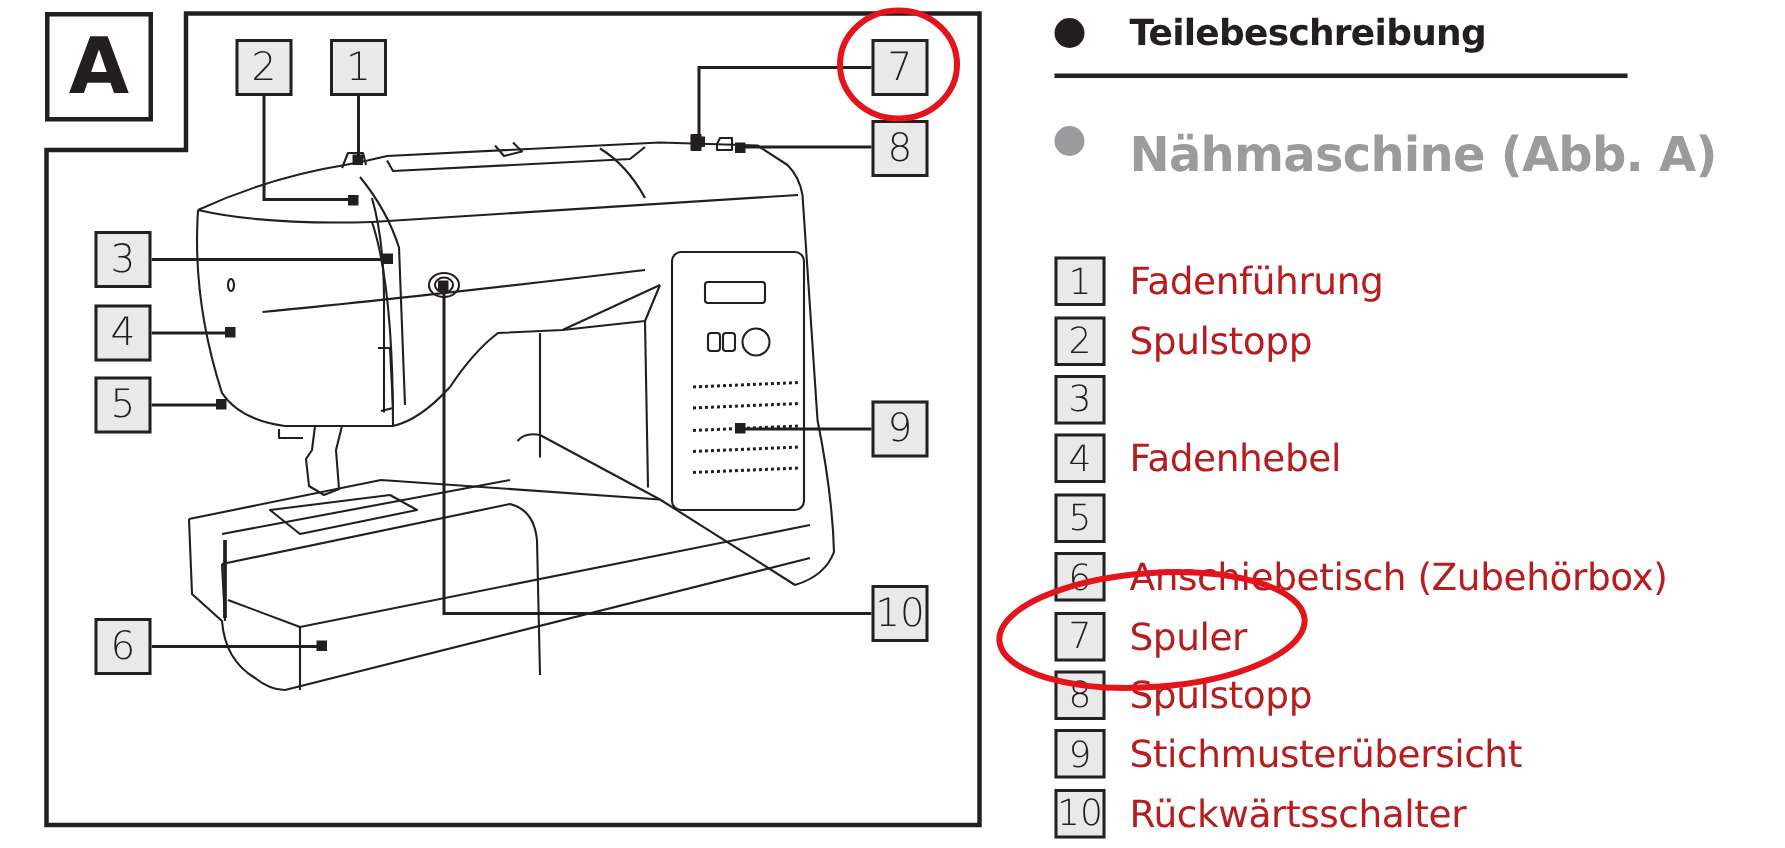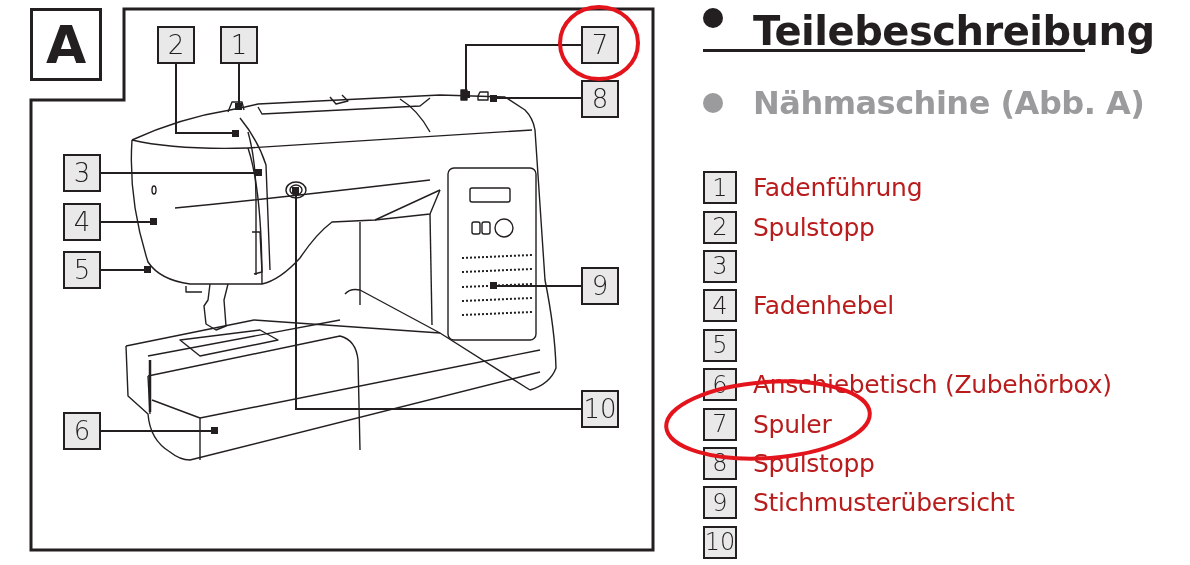--- a/index.html
+++ b/index.html
@@ -13,28 +13,28 @@
                      border: 3px solid #231f20; background: #fff; box-sizing: border-box;
                      display: flex; align-items: center; justify-content: center;
                      font-family: "DejaVu Sans", sans-serif; font-weight: bold; font-size: 52px;
                      color: #231f20; }
     .callout { position: absolute; width: 38px; height: 38px; box-sizing: border-box;
                border: 2px solid #231f20; background: #e8e9e8;
                display: flex; align-items: center; justify-content: center;
                font-family: "DejaVu Sans", sans-serif; font-size: 26px; font-weight: 300; color: #231f20; }
 
     
-    .heading { position: absolute; left: 703px; top: 8px; display: flex; 
-               font-family: "DejaVu Sans", sans-serif; font-weight: bold; font-size: 40px; color: #231f20;
+    .heading { position: absolute; left: 703px; top: 8px; display: flex; align-items: center;
+               font-family: "DejaVu Sans", sans-serif; font-weight: bold; font-size: 24px; color: #231f20;
                letter-spacing: -0.5px; }
     .heading .bullet { width: 20px; height: 20px; border-radius: 50%; background: #231f20;
                        display: inline-block; margin-right: 30px; }
     .heading-underline { position: absolute; left: 703px; top: 49px; width: 382px; height: 3px;
                          background: #231f20; }
-    .subheading { position: absolute; left: 703px; top: 84px; display: flex; align-items: center;
+    .subheading { position: absolute; left: 703px; top: 84px; display: flex; align-items: flex-start;
                   font-family: "DejaVu Sans", sans-serif; font-weight: bold; font-size: 32px; color: #9b9b9e;
                   letter-spacing: -0.5px; }
     .subheading .bullet { width: 20px; height: 20px; border-radius: 50%; background: #9b9b9e;
                           display: inline-block; margin-right: 30px; }
 
     .parts-list { position: absolute; left: 703px; top: 168px; margin: 0; padding: 0; list-style: none; }
     .parts-list li { display: flex; align-items: center; height: 39.4px; }
     .parts-list .num { width: 34px; height: 33px; box-sizing: border-box; border: 2px solid #231f20;
                        background: #e8e9e8; display: flex; align-items: center; justify-content: center;
                        font-size: 24px; font-weight: 300; color: #231f20; margin-right: 16px; }
@@ -211,19 +211,20 @@
   <li>
       <span class="num">8</span>
       <span class="lbl">Spulstopp</span>
     </li>
   <li>
       <span class="num">9</span>
       <span class="lbl">Stichmusterübersicht</span>
     </li>
   <li>
       <span class="num">10</span>
+      <span class="lbl">Rückwärtsschalter</span>
     </li>
 </ul>
 
 <svg id="annotations" width="1190" height="565" viewBox="0 0 1190 565">
   <ellipse cx="599" cy="43" rx="39" ry="36" fill="none" stroke="#e3141c" stroke-width="4"></ellipse>
   <ellipse cx="768" cy="420" rx="102" ry="38" fill="none" stroke="#e3141c" stroke-width="4" transform="rotate(-4 768 420)"></ellipse>
 </svg>
 
 </body></html>

